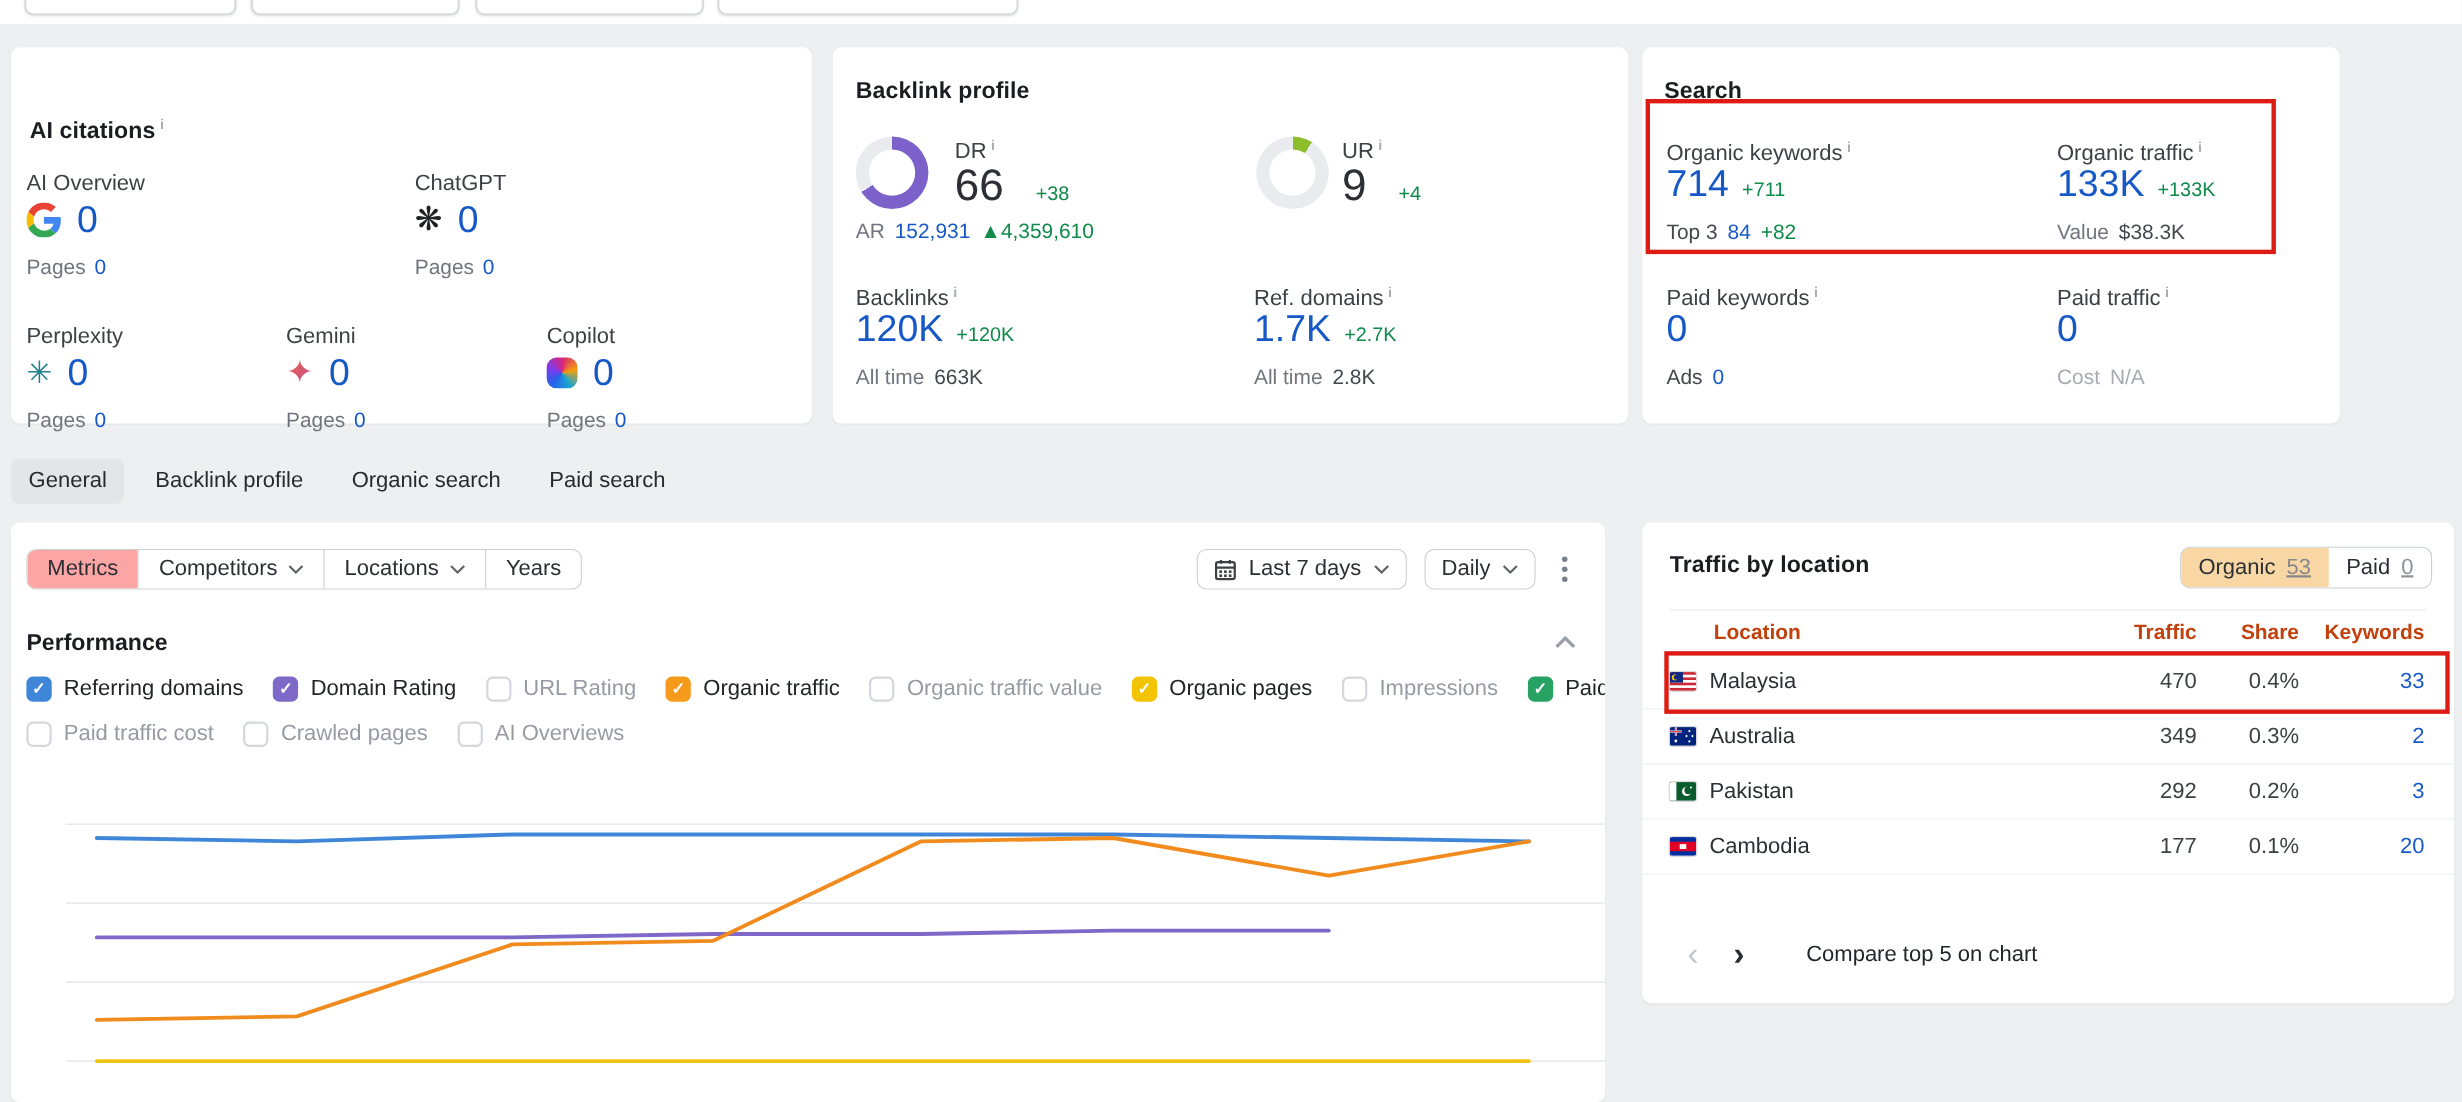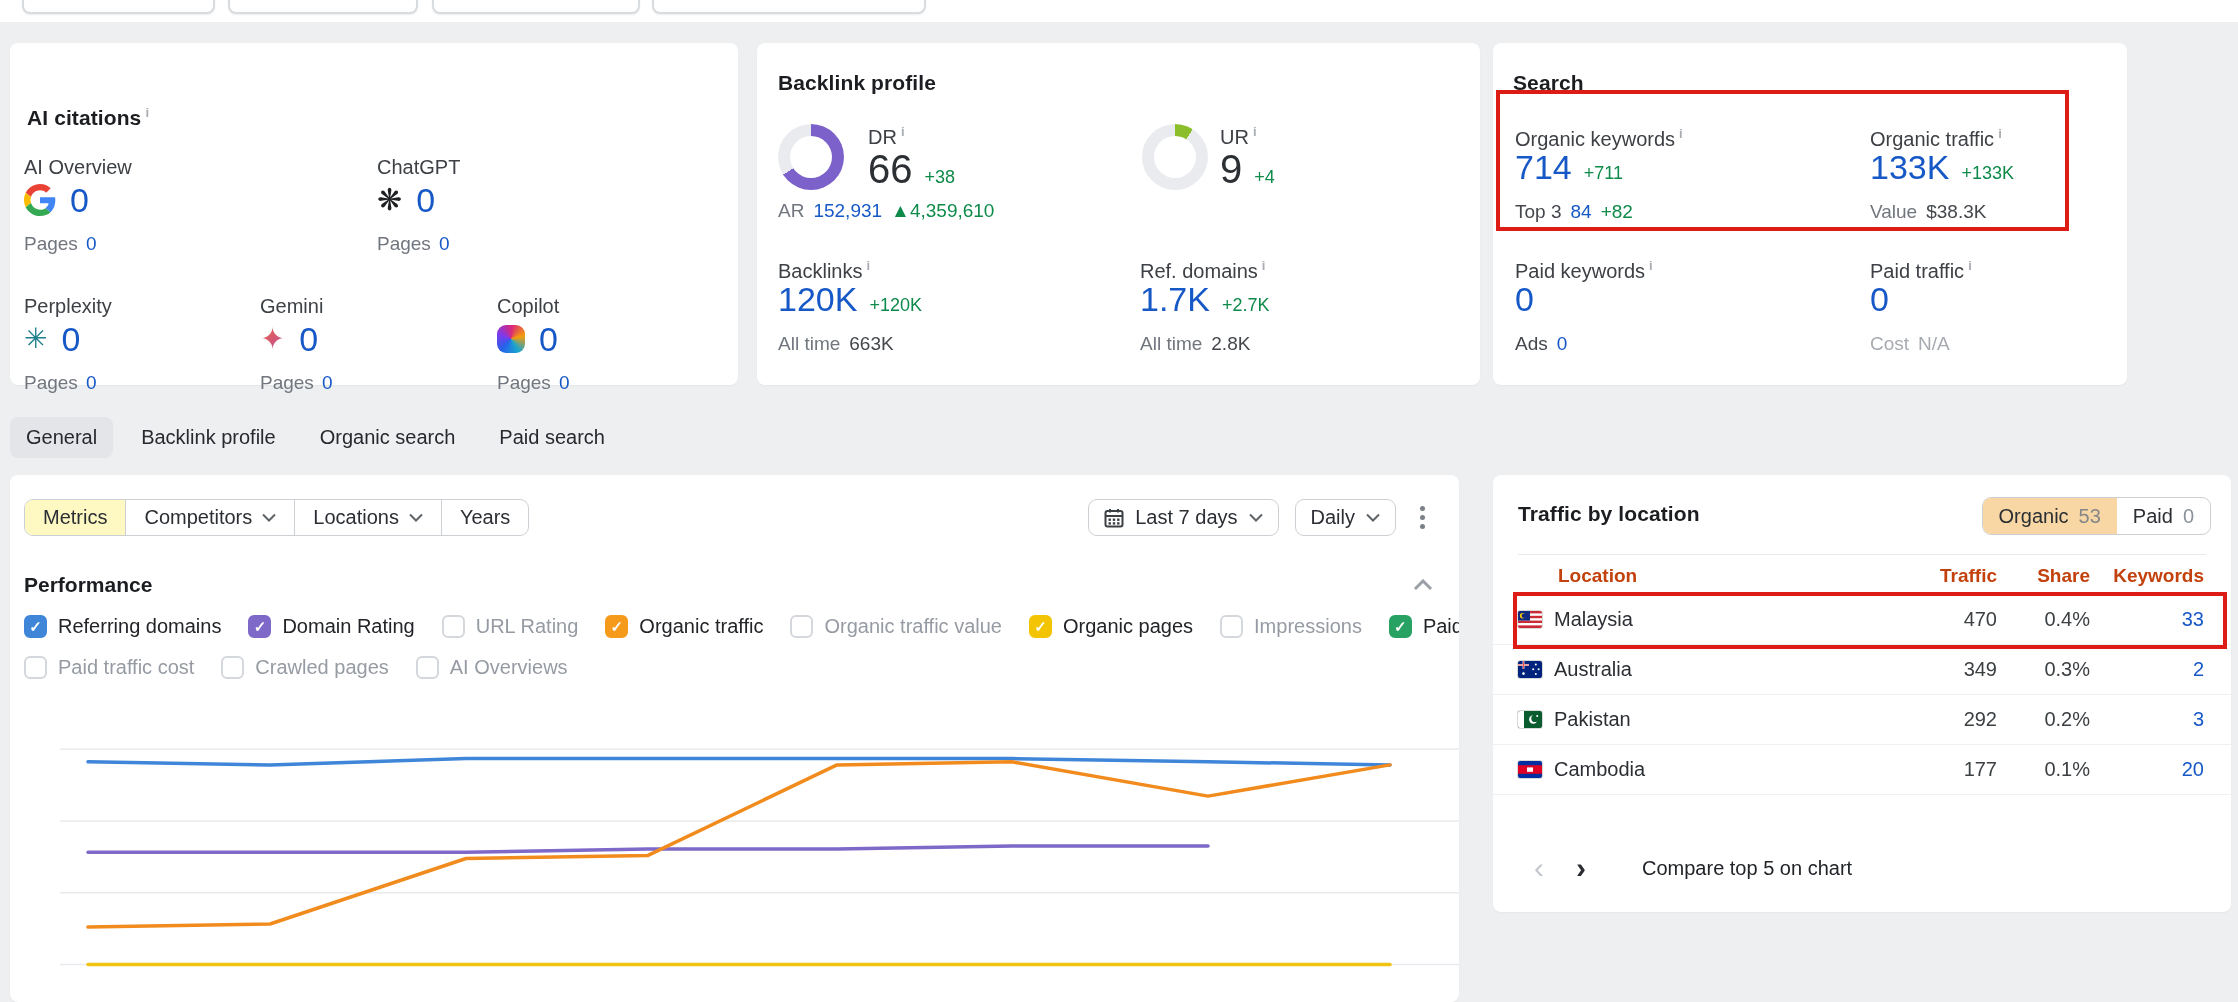--- a/index.html
+++ b/index.html
@@ -27,21 +27,21 @@
   .chatgpt-glyph { font-size:30px; color:#202123; line-height:32px; }
   .pplx-glyph { font-size:28px; color:#20808d; line-height:32px; }
   .gemini-glyph { font-size:30px; line-height:32px; background:linear-gradient(135deg,#e8714d,#d6566f,#b55db4); -webkit-background-clip:text; background-clip:text; color:#d6566f; -webkit-text-fill-color:transparent; }
   .copilot-glyph { width:28px; height:28px; border-radius:9px; background:conic-gradient(from 220deg,#2563eb,#7c3aed,#db2777,#f59e0b,#19a5ce,#2563eb); }
 
   
   .panel-backlink { left:757px; top:43px; width:723px; height:342px; }
   .donut { position:absolute; width:66px; height:66px; border-radius:50%; }
   .donut::after { content:""; position:absolute; inset:12px; background:#fff; border-radius:50%; }
   .rating-label { position:absolute; font-size:20px; color:#3d4045; }
-  .rating-val { position:absolute; font-size:40px; color:#2c2f33; display:flex; align-items:baseline; gap:12px; }
+  .rating-val { position:absolute; font-size:40px; color:#2c2f33; display:flex; align-items:baseline; gap:29px; }
   .delta { font-size:18px; color:#0e8a4a; }
   .subline { position:absolute; font-size:19px; white-space:nowrap; }
   .subline .sl { color:#71767e; margin-right:9px; }
   .subline .sv-blue { color:#1758c7; }
   .subline .sv-dark { color:#44474c; }
   .subline .sv-dim { color:#a7abb1; }
   .subline .sd { color:#0e8a4a; margin-left:9px; }
   .bigmetric { position:absolute; }
   .bm-label { font-size:20px; color:#3d4045; }
   .bm-valrow { position:absolute; top:22px; display:flex; align-items:baseline; gap:12px; }
@@ -56,21 +56,21 @@
   
   .tabs { position:absolute; left:10px; top:417px; display:flex; gap:12px; }
   .tab { font-size:20px; color:#27292e; padding:9px 16px; border-radius:8px; cursor:pointer; }
   .tab.active { background:#e3e5e9; }
 
   
   .panel-main { left:10px; top:475px; width:1449px; height:527px; overflow:hidden; }
   .seggroup { position:absolute; left:14px; top:24px; height:37px; display:flex; border:1.5px solid #ccd0d4; border-radius:9px; background:#fff; overflow:hidden; }
   .seg { display:flex; align-items:center; gap:10px; padding:0 18px; font-size:20px; color:#2b2e33; border-left:1.5px solid #ccd0d4; cursor:pointer; }
   .seg:first-child { border-left:none; }
-  .seg.active { background:#fef9c3; }
+  .seg.active { background:#fca5a5; }
   .chev { width:14px; height:9px; }
   .rightctrls { position:absolute; right:26px; top:24px; display:flex; align-items:center; gap:16px; }
   .ctrl-btn { height:37px; display:flex; align-items:center; gap:11px; padding:0 15px; border:1.5px solid #ccd0d4; border-radius:9px; background:#fff; font-size:20px; color:#2b2e33; cursor:pointer; }
   .kebab { display:flex; flex-direction:column; gap:4px; padding:6px 8px; cursor:pointer; }
   .kebab i { width:5px; height:5px; border-radius:50%; background:#7b8087; }
   .perf-title { position:absolute; left:14px; top:98px; font-size:21px; font-weight:700; color:#1b1d21; }
   .collapse { position:absolute; right:26px; top:102px; cursor:pointer; }
   .cbrow { position:absolute; left:14px; display:flex; gap:27px; align-items:center; white-space:nowrap; }
   #cbrow1 { top:140px; }
   #cbrow2 { top:181px; }
@@ -78,21 +78,21 @@
   .cbbox { width:23px; height:23px; border-radius:6px; border:2px solid #d4d7db; background:#fff; color:#fff; font-size:15px; font-weight:700; display:flex; align-items:center; justify-content:center; line-height:1; }
   .cblbl { font-size:20px; color:#969ba3; }
   .cblbl.on { color:#222428; }
   .chartwrap { position:absolute; left:50px; top:215px; width:1400px; height:312px; }
 
   
   .panel-traffic { left:1493px; top:475px; width:738px; height:437px; }
   .tl-title { left:25px; top:27px; }
   .toggle { position:absolute; right:20px; top:22px; height:38px; display:flex; border:1.5px solid #ccd0d4; border-radius:9px; background:#fff; overflow:hidden; }
   .tseg { display:flex; align-items:center; gap:10px; padding:0 16px; font-size:20px; color:#2b2e33; cursor:pointer; }
-  .tseg .cnt { color:#8d9199; }
+  .tseg .cnt { color:#8d9199;text-decoration:underline; }
   .tseg.active { background:#f8d7a4; }
   .tseg.active .cnt { color:#85878b; }
   .tl-divider { position:absolute; left:25px; right:25px; top:79px; height:1px; background:#e6e8ea; }
   .thead { position:absolute; left:0; right:0; top:90px; height:26px; font-size:19px; font-weight:700; color:#c2410c;margin-left:40px; }
   .thead span { position:absolute; }
   .th-loc { left:25px; }
   .th-traffic { right:234px; }
   .th-share { right:141px; }
   .th-kw { right:27px; }
   #locrows { position:absolute; left:0; right:0; top:120px; }

